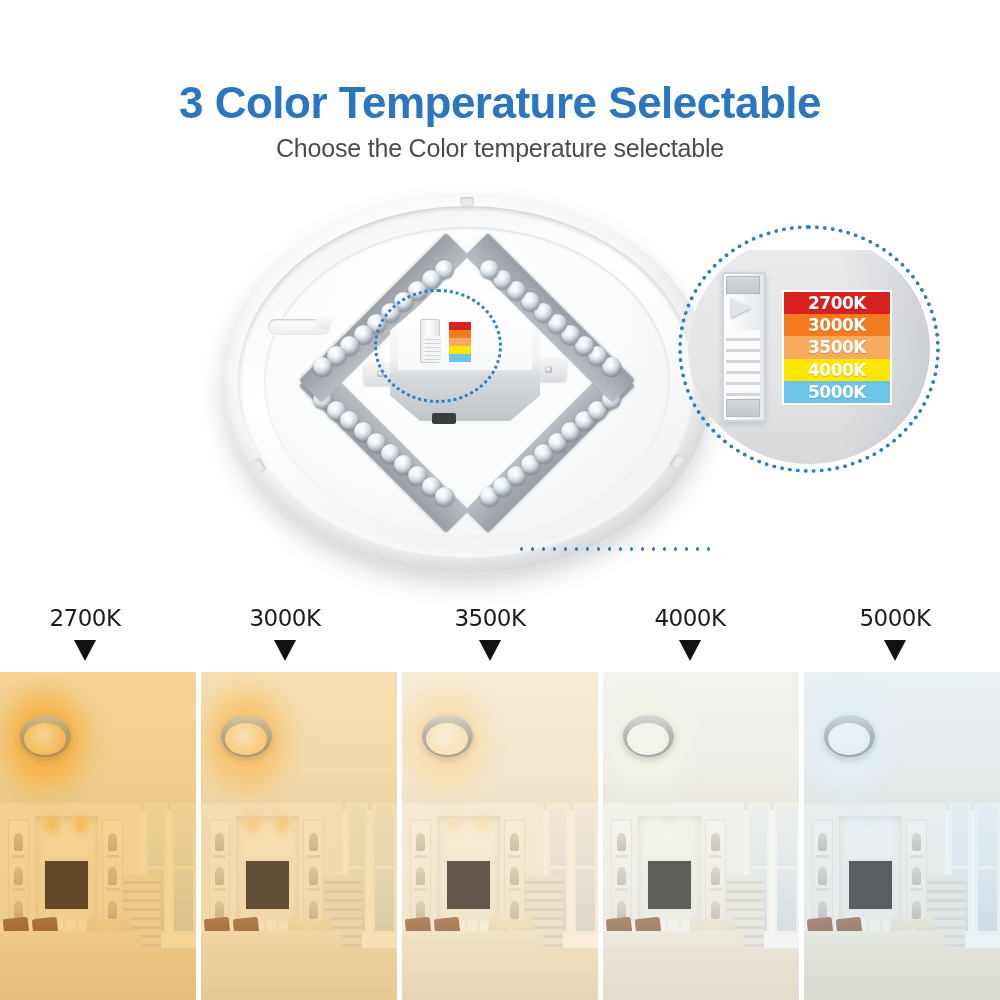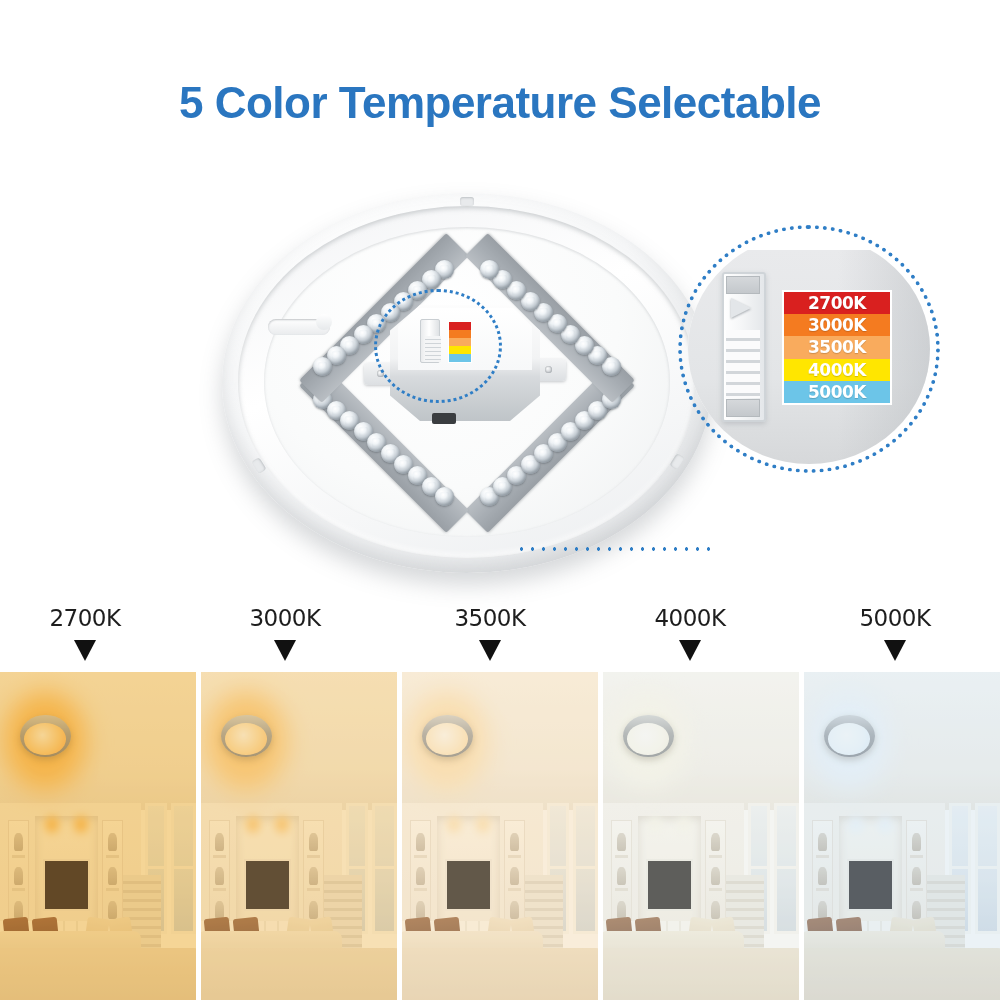--- a/index.html
+++ b/index.html
@@ -473,21 +473,22 @@
     position: absolute;
     left: 0; top: 0; width: 100%; height: 100%;
     mix-blend-mode: screen;
     opacity: .34;
   }
 </style>
 </head>
 <body>
 
 <div id="header">
-  <div id="page-title">5 Color Temperature Selectable</div>
+  <div id="page-title">3 Color Temperature Selectable</div>
+  <div id="page-subtitle">Choose the Color temperature selectable</div>
 </div>
 
 <div id="hero">
 
   <div id="fixture">
     <div class="fix-ring-outer"></div>
     <div class="fix-ring-groove"></div>
     <div class="fix-plate"></div>
     <div class="fix-tab t1"></div>
     <div class="fix-tab t2"></div>

